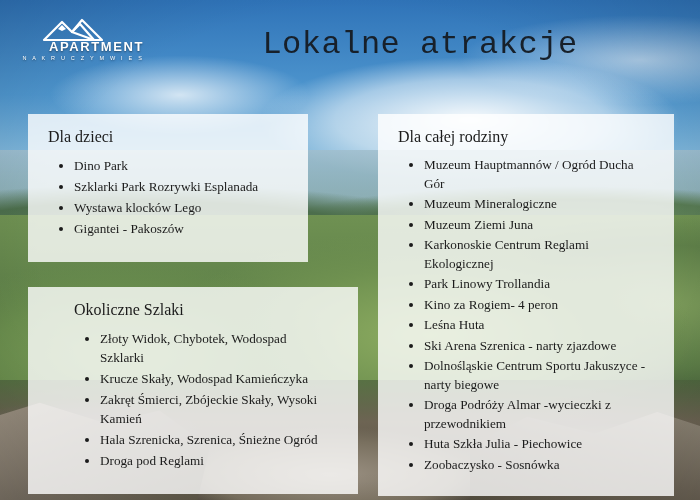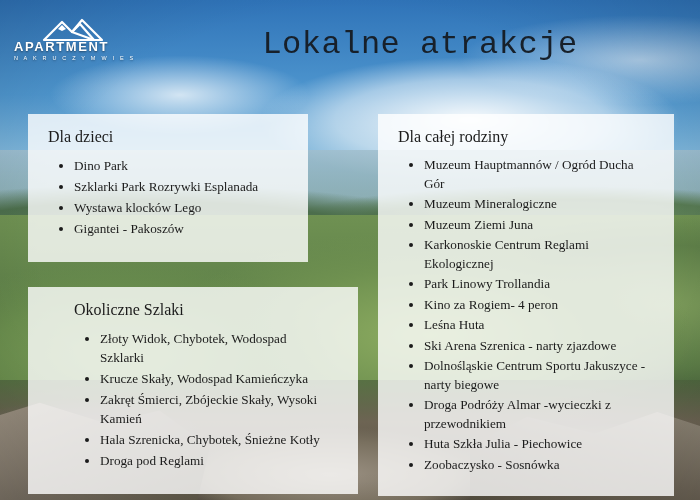--- a/index.html
+++ b/index.html
@@ -88,21 +88,21 @@
   }
 
   
   .logo {
     position: absolute;
     left: 14px;
     top: 16px;
     width: 130px;
     height: 58px;
     color: #ffffff;
-    text-align: left;
+    text-align: right;
   }
   .logo-mark {
     display: block;
     margin: 0 auto;
   }
   .logo-name {
     font-family: "Liberation Sans", sans-serif;
     font-size: 13px;
     letter-spacing: 1.6px;
     font-weight: 700;
@@ -198,21 +198,21 @@
       <li>Gigantei - Pakoszów</li>
     </ul>
   </div>
 
   <div class="card" id="card-trails">
     <h2>Okoliczne Szlaki</h2>
     <ul>
       <li>Złoty Widok, Chybotek, Wodospad Szklarki</li>
       <li>Krucze Skały, Wodospad Kamieńczyka</li>
       <li>Zakręt Śmierci, Zbójeckie Skały, Wysoki Kamień</li>
-      <li>Hala Szrenicka, Chybotek, Śnieżne Kotły</li>
+      <li>Hala Szrenicka, Szrenica, Śnieżne Ogród</li>
       <li>Droga pod Reglami</li>
     </ul>
   </div>
 
   <div class="card" id="card-family">
     <h2>Dla całej rodziny</h2>
     <ul>
       <li>Muzeum Hauptmannów / Ogród Ducha Gór</li>
       <li>Muzeum Mineralogiczne</li>
       <li>Muzeum Ziemi Juna</li>

